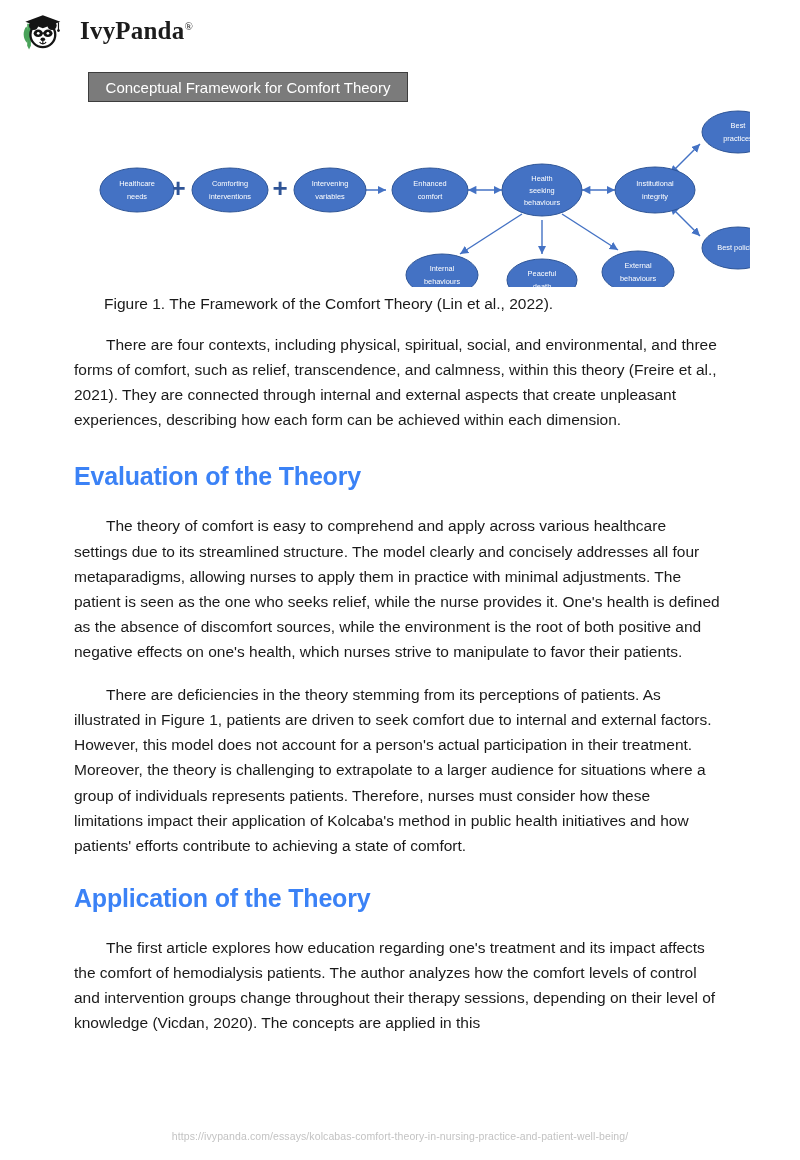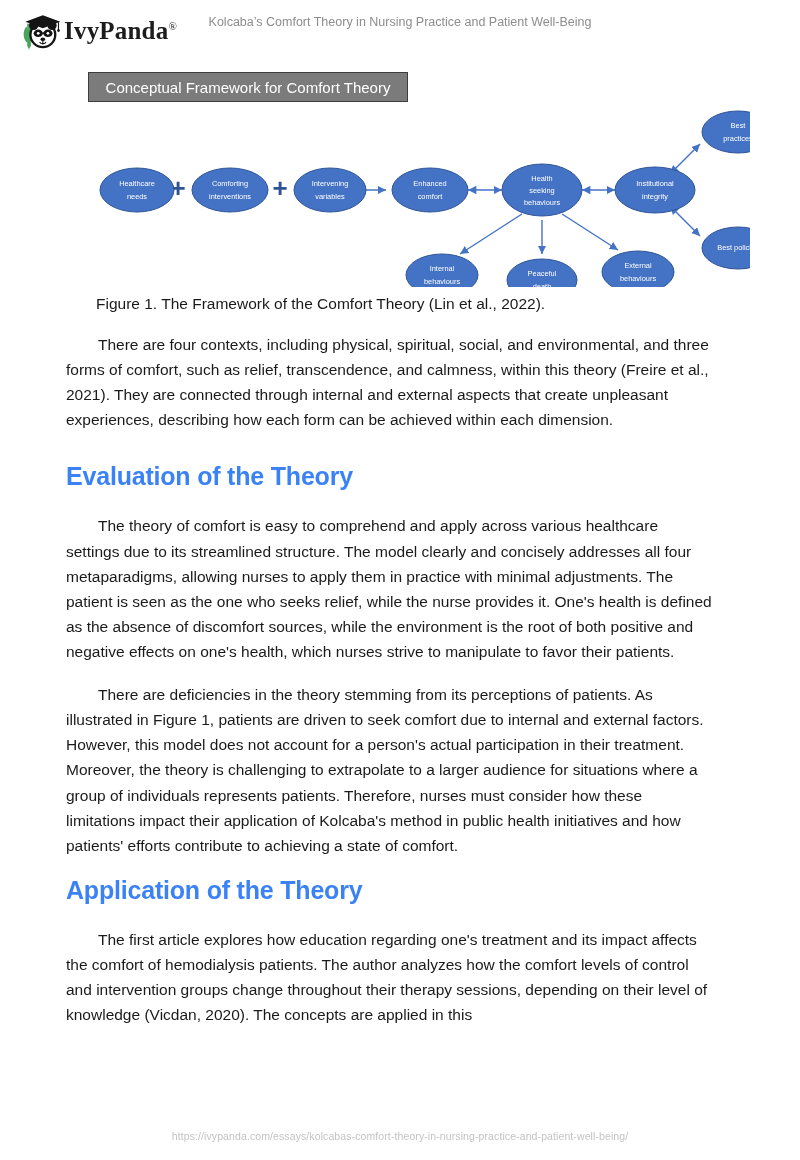--- a/index.html
+++ b/index.html
@@ -22,21 +22,21 @@
     top: 0; left: 0;
     width: 800px;
     height: 62px;
   }
   .brand {
     position: absolute;
     left: 18px;
     top: 8px;
     display: flex;
     align-items: center;
-    gap: 0;
+    gap: 16px;
   }
   .brand-logo { width: 46px; height: 46px; display: block; }
   .brand-text {
     font-family: "Liberation Serif", serif;
     font-size: 25px;
     font-weight: bold;
     color: #1c1c1c;
     letter-spacing: .2px;
     position: relative;
   }
@@ -97,21 +97,21 @@
     font-family: "Liberation Sans", sans-serif;
     font-size: 26px;
     font-weight: bold;
     text-anchor: middle;
     dominant-baseline: middle;
   }
 
   
   .content {
     position: absolute;
-    left: 66px;
+    left: 74px;
     top: 292px;
     width: 648px;
   }
   .caption {
     font-size: 15.5px;
     line-height: 1.55;
     margin: 0 0 16px 30px;
     color: #1a1a1a;
   }
   p.para {
@@ -122,21 +122,21 @@
     color: #1a1a1a;
     text-align: left;
   }
   h2.section {
     font-size: 25px;
     font-weight: bold;
     margin: 30px 0 22px 0;
     color: #3b82f6;
     letter-spacing: -0.2px;
   }
-  h2.section.tight { margin-top: 18px; }
+  h2.section.tight { margin-top: 26px; }
 
   
   .page-footer {
     position: absolute;
     left: 0;
     bottom: 18px;
     width: 800px;
     text-align: center;
     font-size: 10.5px;
     color: #c3c3c3;
@@ -167,21 +167,20 @@
 
       <ellipse cx="54" cy="68" rx="5" ry="4" fill="#141414"></ellipse>
       <path d="M54 72 L54 78 M54 78 C49 78 47 74 47 74 M54 78 C59 78 61 74 61 74" stroke="#141414" stroke-width="2.5" fill="none"></path>
 
       <path d="M16 30 L54 16 L92 30 L54 44 Z" fill="#141414"></path>
       <path d="M88 31 L88 48" stroke="#141414" stroke-width="2.5"></path>
       <circle cx="88" cy="49" r="3" fill="#141414"></circle>
     </svg>
     <div class="brand-text"><span>IvyPanda</span><sup>®</sup></div>
   </div>
-  <div class="header-title">Kolcaba’s Comfort Theory in Nursing Practice and Patient Well-Being</div>
 </div>
 
 <div class="figure-wrap">
   <div class="figure-title-bar">
     <span>Conceptual Framework for Comfort Theory</span>
   </div>
 
   <svg class="diagram-svg" width="660" height="185" viewBox="0 0 660 185">
     <defs>
       <marker id="arrow" markerWidth="7" markerHeight="7" refX="6" refY="3" orient="auto">

